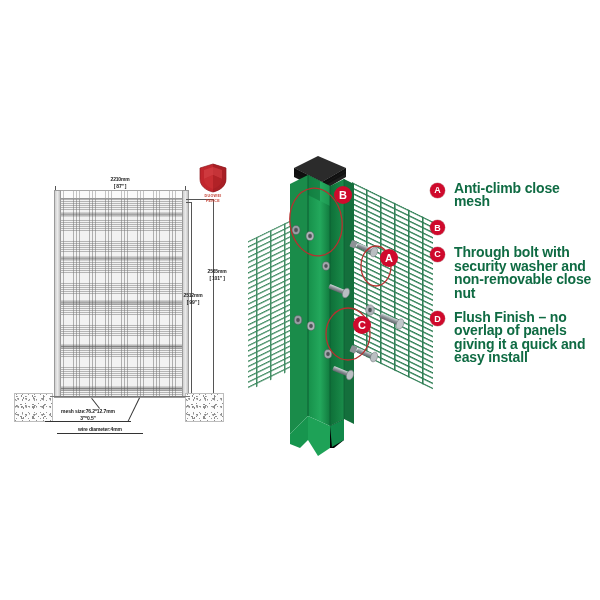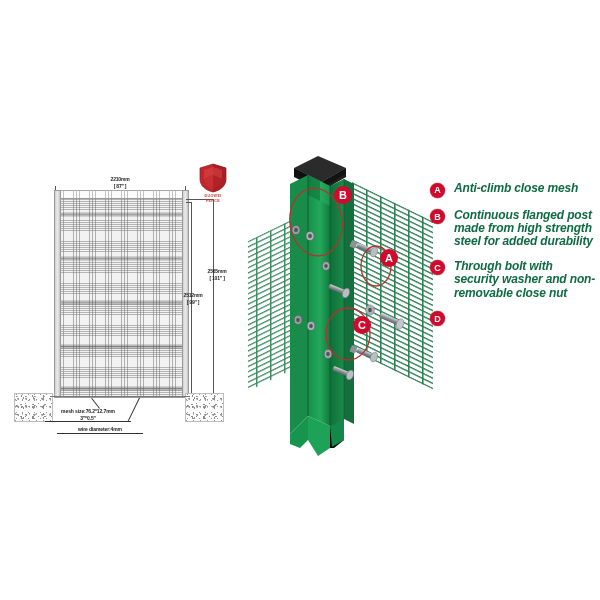--- a/index.html
+++ b/index.html
@@ -100,22 +100,22 @@
   #legend{position:absolute;left:430px;top:182px;width:168px;}
   .legend-row{display:flex;align-items:flex-start;margin-bottom:11px;}
   .badge{
     flex:0 0 auto;width:15px;height:15px;border-radius:50%;
     background:#cf0a2c;color:#fff;font-size:9px;font-weight:bold;
     display:flex;align-items:center;justify-content:center;
     margin-right:9px;margin-top:.5px;
     box-shadow:0 0 0 .5px rgba(120,0,15,.35);
   }
   .legend-text{
-    font-size:12px;font-weight:bold;color:#0f6b43;
-    line-height:13.4px;letter-spacing:-.15px;font-style:italic;
+    font-size:14px;font-weight:bold;color:#0f6b43;
+    line-height:13.4px;letter-spacing:-.15px;
   }
 </style>
 </head>
 <body>
 
 <div id="stage">
 
   <div id="drawing">
 
     <div class="dimline" id="dim-top"></div>
@@ -345,27 +345,27 @@
 
   <div id="legend">
 
     <div class="legend-row">
       <div class="badge">A</div>
       <div class="legend-text">Anti-climb close mesh</div>
     </div>
 
     <div class="legend-row">
       <div class="badge">B</div>
-      <div class="legend-text">Continuous flanged post made from high strength steel for added durability</div>
     </div>
 
     <div class="legend-row">
       <div class="badge">C</div>
       <div class="legend-text">Through bolt with security washer and non-removable close nut</div>
     </div>
 
     <div class="legend-row">
       <div class="badge">D</div>
+      <div class="legend-text">Flush Finish – no overlap of panels giving it a quick and easy install</div>
     </div>
 
   </div>
 
 </div>
 
 </body></html>

